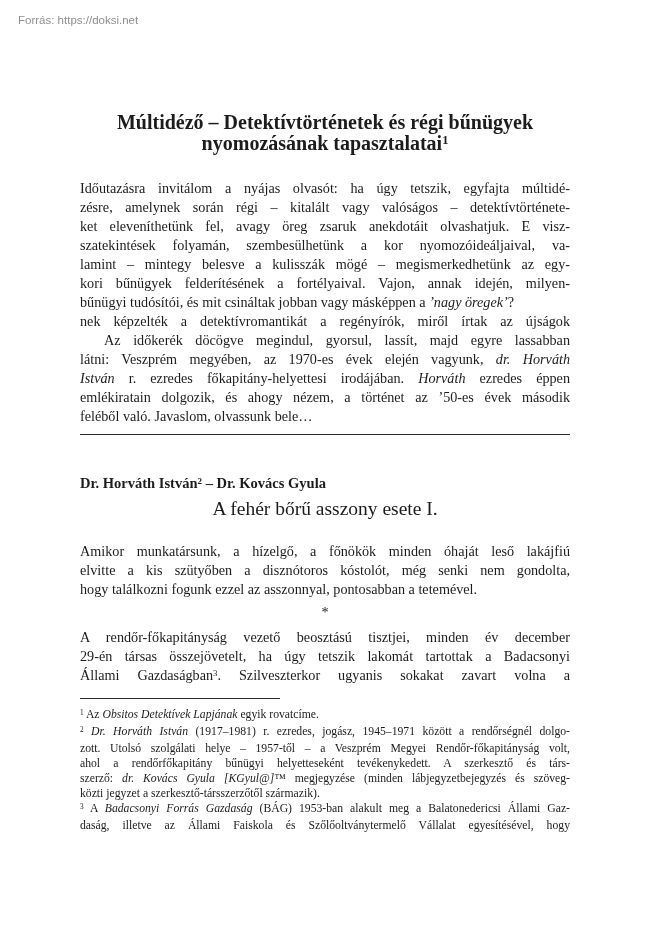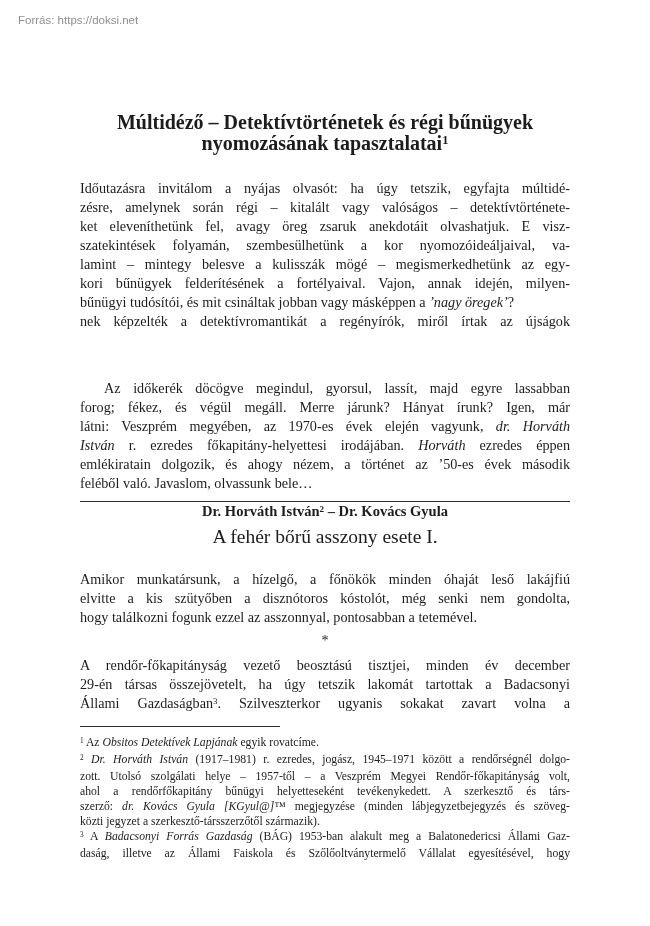--- a/index.html
+++ b/index.html
@@ -30,33 +30,33 @@
     line-height: 21px;
   }
 
   .it  { font-style: italic; }
   .sup { font-size: 0.62em; position: relative; top: -0.45em; }
 
   .textblock { font-size: 14.2px; line-height: 19px; }
   .para { margin: 0; }
   .para .line { text-align: justify; text-align-last: justify; }
   .para .line.last { text-align-last: left; }
-  .para.indent .line:first-child { text-indent: 24px; margin-top: 48px; }
+  .para.indent .line:first-child { text-indent: 24px; }
 
   .intro { margin-top: 22px; font-family: Liberation Serif, serif; }
 
   .divider {
     border: 0;
     border-top: 1.6px solid #2b2b2b;
     margin: 8px 0 0 0;
     width: 100%;
   }
 
   .byline {
-    text-align: center;
+    margin-top: 39px;
     font-weight: bold;
     font-size: 14.5px;
     line-height: 18px;
   }
   .story-title {
     margin-top: 3px;
     text-align: center;
     font-weight: normal;
     font-size: 19.5px;
     line-height: 24px;
@@ -98,21 +98,20 @@
           <div class="line"><span>zésre, amelynek során régi – kitalált vagy valóságos – detektívtörténete-</span></div>
           <div class="line"><span>ket eleveníthetünk fel, avagy öreg zsaruk anekdotáit olvashatjuk. E visz-</span></div>
           <div class="line"><span>szatekintések folyamán, szembesülhetünk a kor nyomozóideáljaival, va-</span></div>
           <div class="line"><span>lamint – mintegy belesve a kulisszák mögé – megismerkedhetünk az egy-</span></div>
           <div class="line"><span>kori bűnügyek felderítésének a fortélyaival. Vajon, annak idején, milyen-</span></div>
           <div class="line last"><span>bűnügyi tudósítói, és mit csináltak jobban vagy másképpen a </span><span class="it">’nagy öregek’</span><span>?</span></div>
           <div class="line"><span>nek képzelték a detektívromantikát a regényírók, miről írtak az újságok</span></div>
         </div>
         <div class="para indent">
           <div class="line"><span>Az időkerék döcögve megindul, gyorsul, lassít, majd egyre lassabban</span></div>
-          <div class="line"><span>forog; fékez, és végül megáll. Merre járunk? Hányat írunk? Igen, már</span></div>
           <div class="line"><span>látni: Veszprém megyében, az 1970-es évek elején vagyunk, </span><span class="it">dr. Horváth</span></div>
           <div class="line"><span class="it">István</span><span> r. ezredes főkapitány-helyettesi irodájában. </span><span class="it">Horváth</span><span> ezredes éppen</span></div>
           <div class="line"><span>emlékiratain dolgozik, és ahogy nézem, a történet az ’50-es évek második</span></div>
           <div class="line last"><span>feléből való. Javaslom, olvassunk bele…</span></div>
         </div>
       </div>
 
     <hr class="divider">
 
     <div class="byline"><span>Dr. Horváth István</span><span class="sup">2</span><span> – Dr. Kovács Gyula</span></div>

